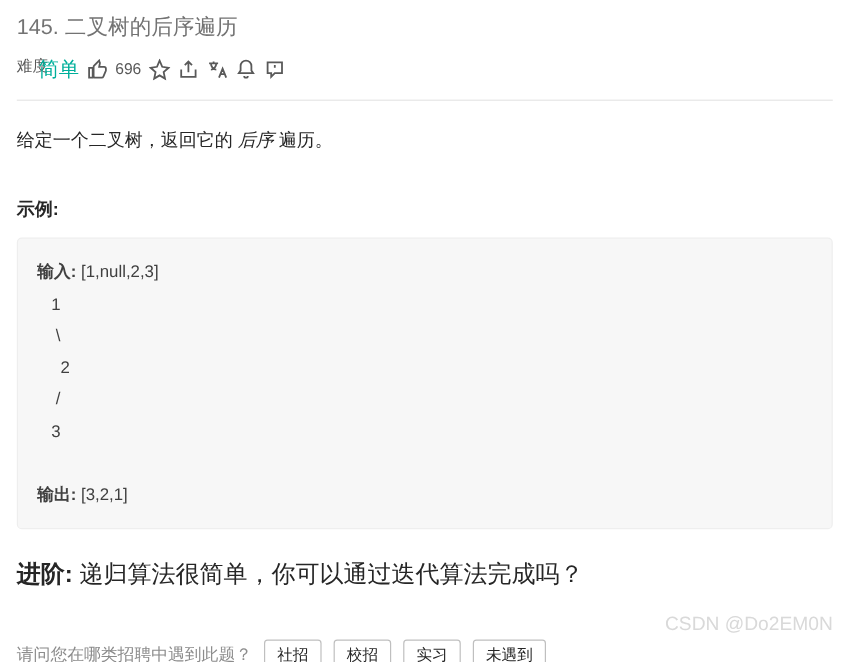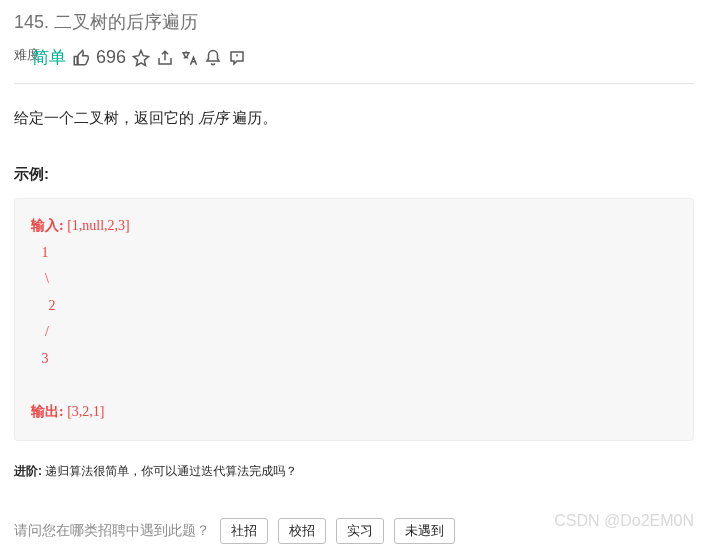--- a/index.html
+++ b/index.html
@@ -14,41 +14,41 @@
     .title { font-size: 18px; font-weight: 500; margin-bottom: 12px; color: #737373; }
     .meta-row {
       display: flex;
       gap: 6px;
       padding-bottom: 14px;
       border-bottom: 1px solid #e5e5e5;
       color: #595959;
     }
     .difficulty-label { color: #595959; font-size: 13px; }
     .difficulty-value { color: #00af9b; font-size: 17px; margin-left: -14px; }
-    .likes { display: flex; align-items: center; gap: 6px; font-size: 18px; }
+    .likes { display: flex; align-items: center; gap: 6px; font-size: 13px; }
     .icon-wrap { display: flex; align-items: center; color: #595959; }
     .icon-wrap svg { width: 18px; height: 18px; }
     .content { margin-top: 20px; }
     .desc { font-size: 15px; line-height: 1.8; margin-bottom: 34px; }
     .desc em { font-style: italic; }
     .section-head { font-size: 15px; font-weight: 700; margin-bottom: 14px; }
     .code-block {
       background: #f7f7f7;
       border: 1px solid #eee;
       border-radius: 4px;
       padding: 14px 16px;
-      font-family: Liberation Serif, serif;
+      font-family: Liberation Sans, sans-serif;
       font-size: 14px;
       line-height: 1.9;
       white-space: pre;
       margin-bottom: 20px;
-      color: #ef4444;
+      color: #404040;
     }
     .code-block .label { font-weight: 700; }
-    .advance { font-size: 12px; line-height: 1.8; margin-bottom: 36px; }
+    .advance { font-size: 20px; line-height: 1.8; margin-bottom: 36px; }
     .advance strong { font-weight: 700; }
     .stats-row {
       display: flex;
       align-items: center;
       gap: 28px;
       padding: 16px 0;
       color: #8c8c8c;
       font-size: 14px;
     }
     .stat { display: flex; align-items: center; gap: 8px; }

